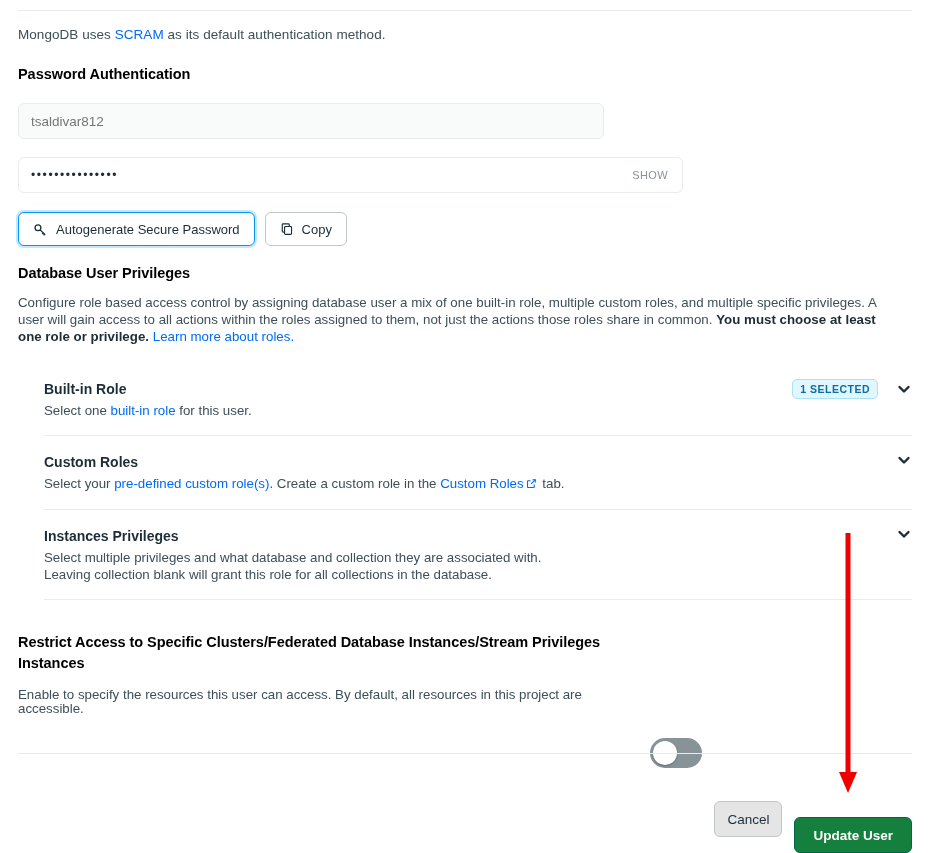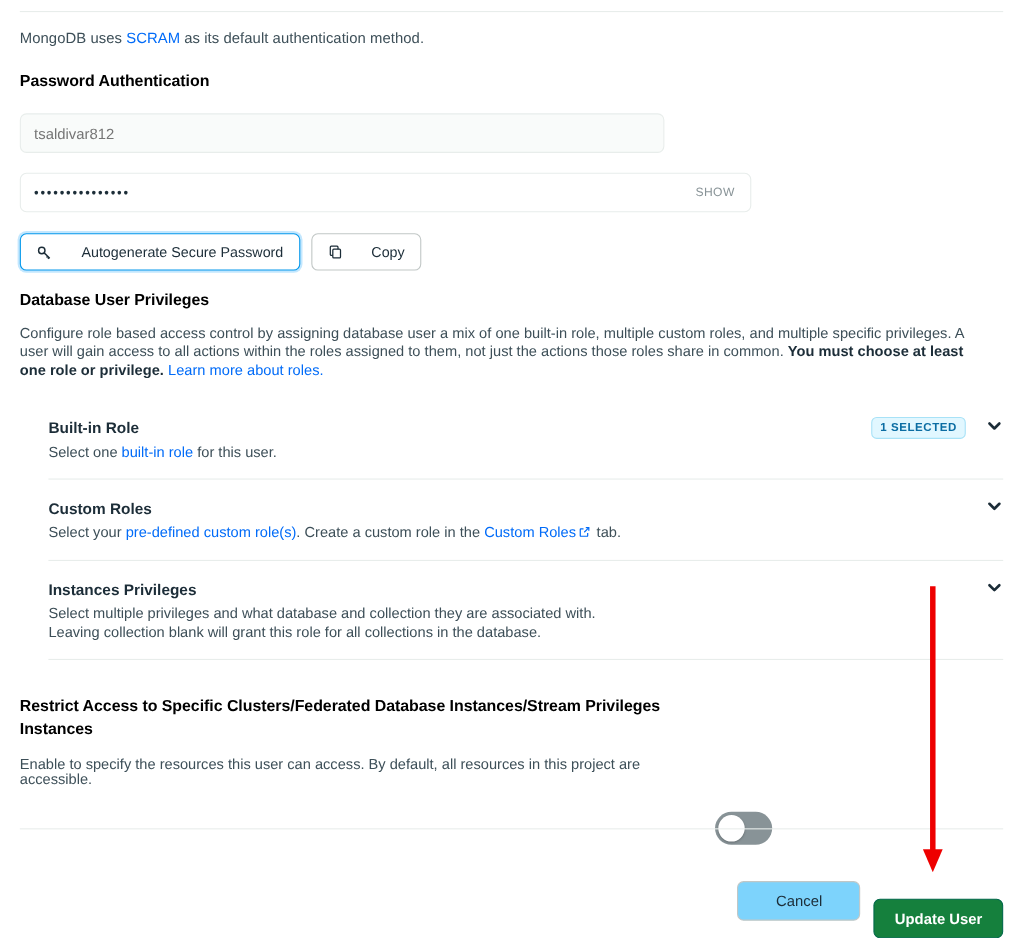--- a/index.html
+++ b/index.html
@@ -128,21 +128,21 @@
     position: absolute;
     left: 18px;
     top: 212px;
     display: flex;
     gap: 10px;
     align-items: center;
   }
   .btn {
     display: inline-flex;
     align-items: center;
-    gap: 26px;
+    gap: 8px;
     height: 34px;
     box-sizing: border-box;
     padding: 0 14px;
     border-radius: 6px;
     border: 1px solid #c1c7c6;
     background: #ffffff;
     font-family: "Liberation Sans", sans-serif;
     font-size: 13px;
     color: #1c2d38;
     cursor: pointer;
@@ -193,21 +193,21 @@
     font-size: 13.3px;
     line-height: 17px;
     color: #3d4f58;
     margin: 0;
   }
   .role-right {
     position: absolute;
     right: 18px;
     top: 16px;
     display: flex;
-    align-items: flex-start;
+    align-items: center;
     gap: 18px;
   }
   .badge {
     display: inline-block;
     background: #e1f7ff;
     border: 1px solid #a8e2f7;
     color: #0b6da3;
     font-size: 10.5px;
     font-weight: 700;
     letter-spacing: 0.5px;
@@ -279,24 +279,24 @@
     position: absolute;
     right: 18px;
     top: 785px;
     display: flex;
     gap: 12px;
     align-items: center;
   }
   .btn-cancel {
     height: 36px;
     box-sizing: border-box;
-    padding: 0 34px;
+    padding: 0 12px;
     border-radius: 6px;
     border: 1px solid #c1c7c6;
-    background: #7dd3fc;
+    background: #e5e5e5;
     font-family: "Liberation Sans", sans-serif;
     font-size: 13.5px;
     color: #1c2d38;
     cursor: pointer;
   }
   .btn-primary {
     height: 36px;
     box-sizing: border-box;
     padding: 0 18px;
     border-radius: 6px;

